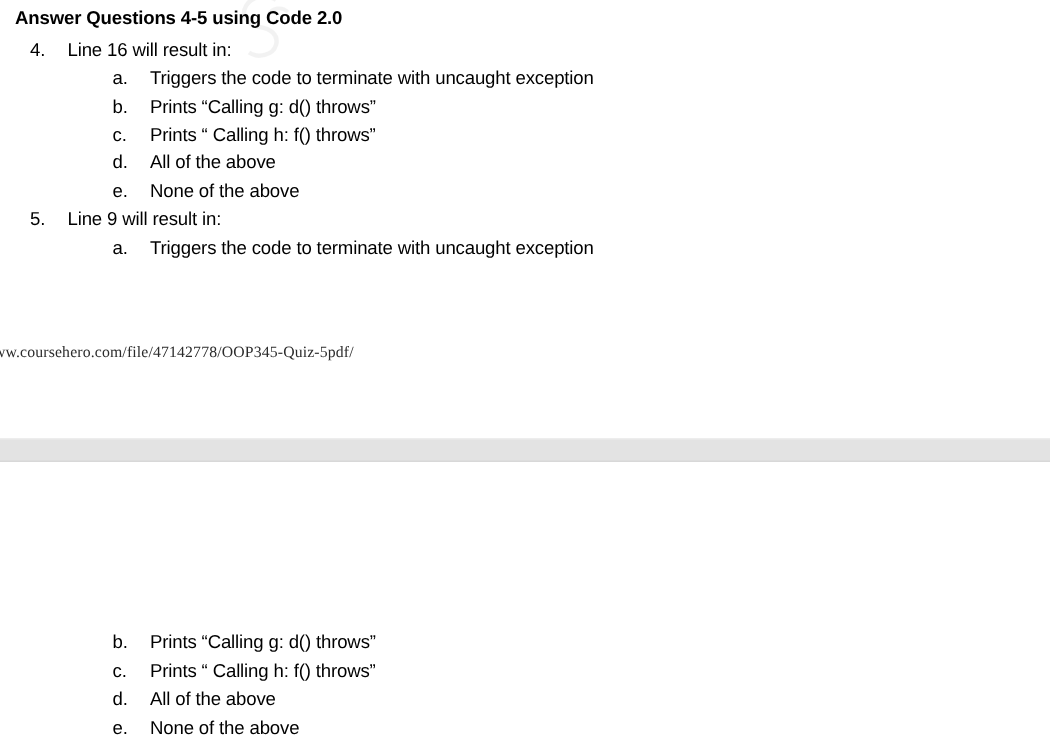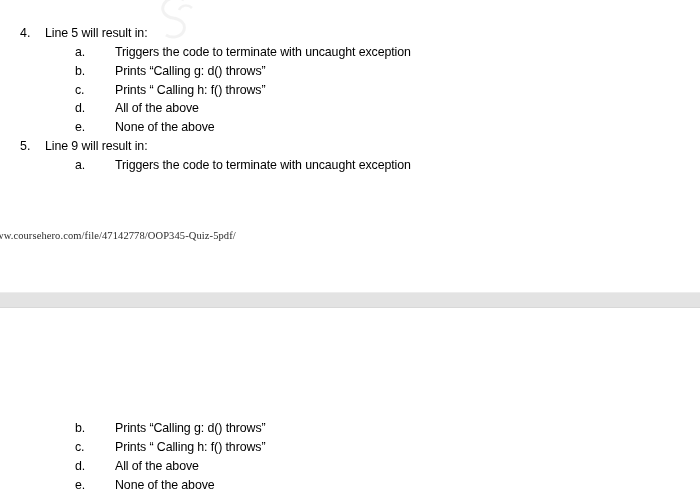--- a/index.html
+++ b/index.html
@@ -77,21 +77,20 @@
     white-space: nowrap;
     font-size: 12.4px;
     letter-spacing: -0.1px;
   }
   .opt-text {
     position: absolute;
     left: 100px;
     white-space: nowrap;
     font-size: 12.4px;
     letter-spacing: -0.1px;
-    margin-left: 15px;
   }
 
   
   .source-url {
     position: absolute;
     left: -4px;
     top: 230px;
     font-family: "Liberation Serif", serif;
     font-size: 10.5px;
     color: #2b2b2b;
@@ -140,23 +139,24 @@
 
 <div class="page">
 
   <div class="doc-top">
 
     <svg class="watermark" viewBox="0 0 54 48" xmlns="http://www.w3.org/2000/svg">
       <path d="M36 6 C30 2, 20 3, 16 10 C12 17, 18 23, 25 24 C32 25, 38 29, 36 36 C34 43, 24 45, 18 41" fill="none" stroke="#8a8a8a" stroke-width="3"></path>
       <path d="M44 14 C40 10, 33 11, 31 16" fill="none" stroke="#8a8a8a" stroke-width="2.5"></path>
     </svg>
 
+    <div class="heading">Answer Questions 4-5 using Code 2.0</div>
 
     <div class="q-marker" style="left:20px; top:26px;">4.</div>
-    <div class="q-line" style="left:45px; top:26px;">Line 5 will result in:</div>
+    <div class="q-line" style="left:45px; top:26px;">Line 16 will result in:</div>
 
     <div class="opt-marker" style="top:45px;">a.</div>
     <div class="opt-text" style="top:45px;">Triggers the code to terminate with uncaught exception</div>
 
     <div class="opt-marker" style="top:64px;">b.</div>
     <div class="opt-text" style="top:64px;">Prints  “Calling g: d() throws”</div>
 
     <div class="opt-marker" style="top:83px;">c.</div>
     <div class="opt-text" style="top:83px;">Prints  “ Calling h: f() throws”</div>
 

